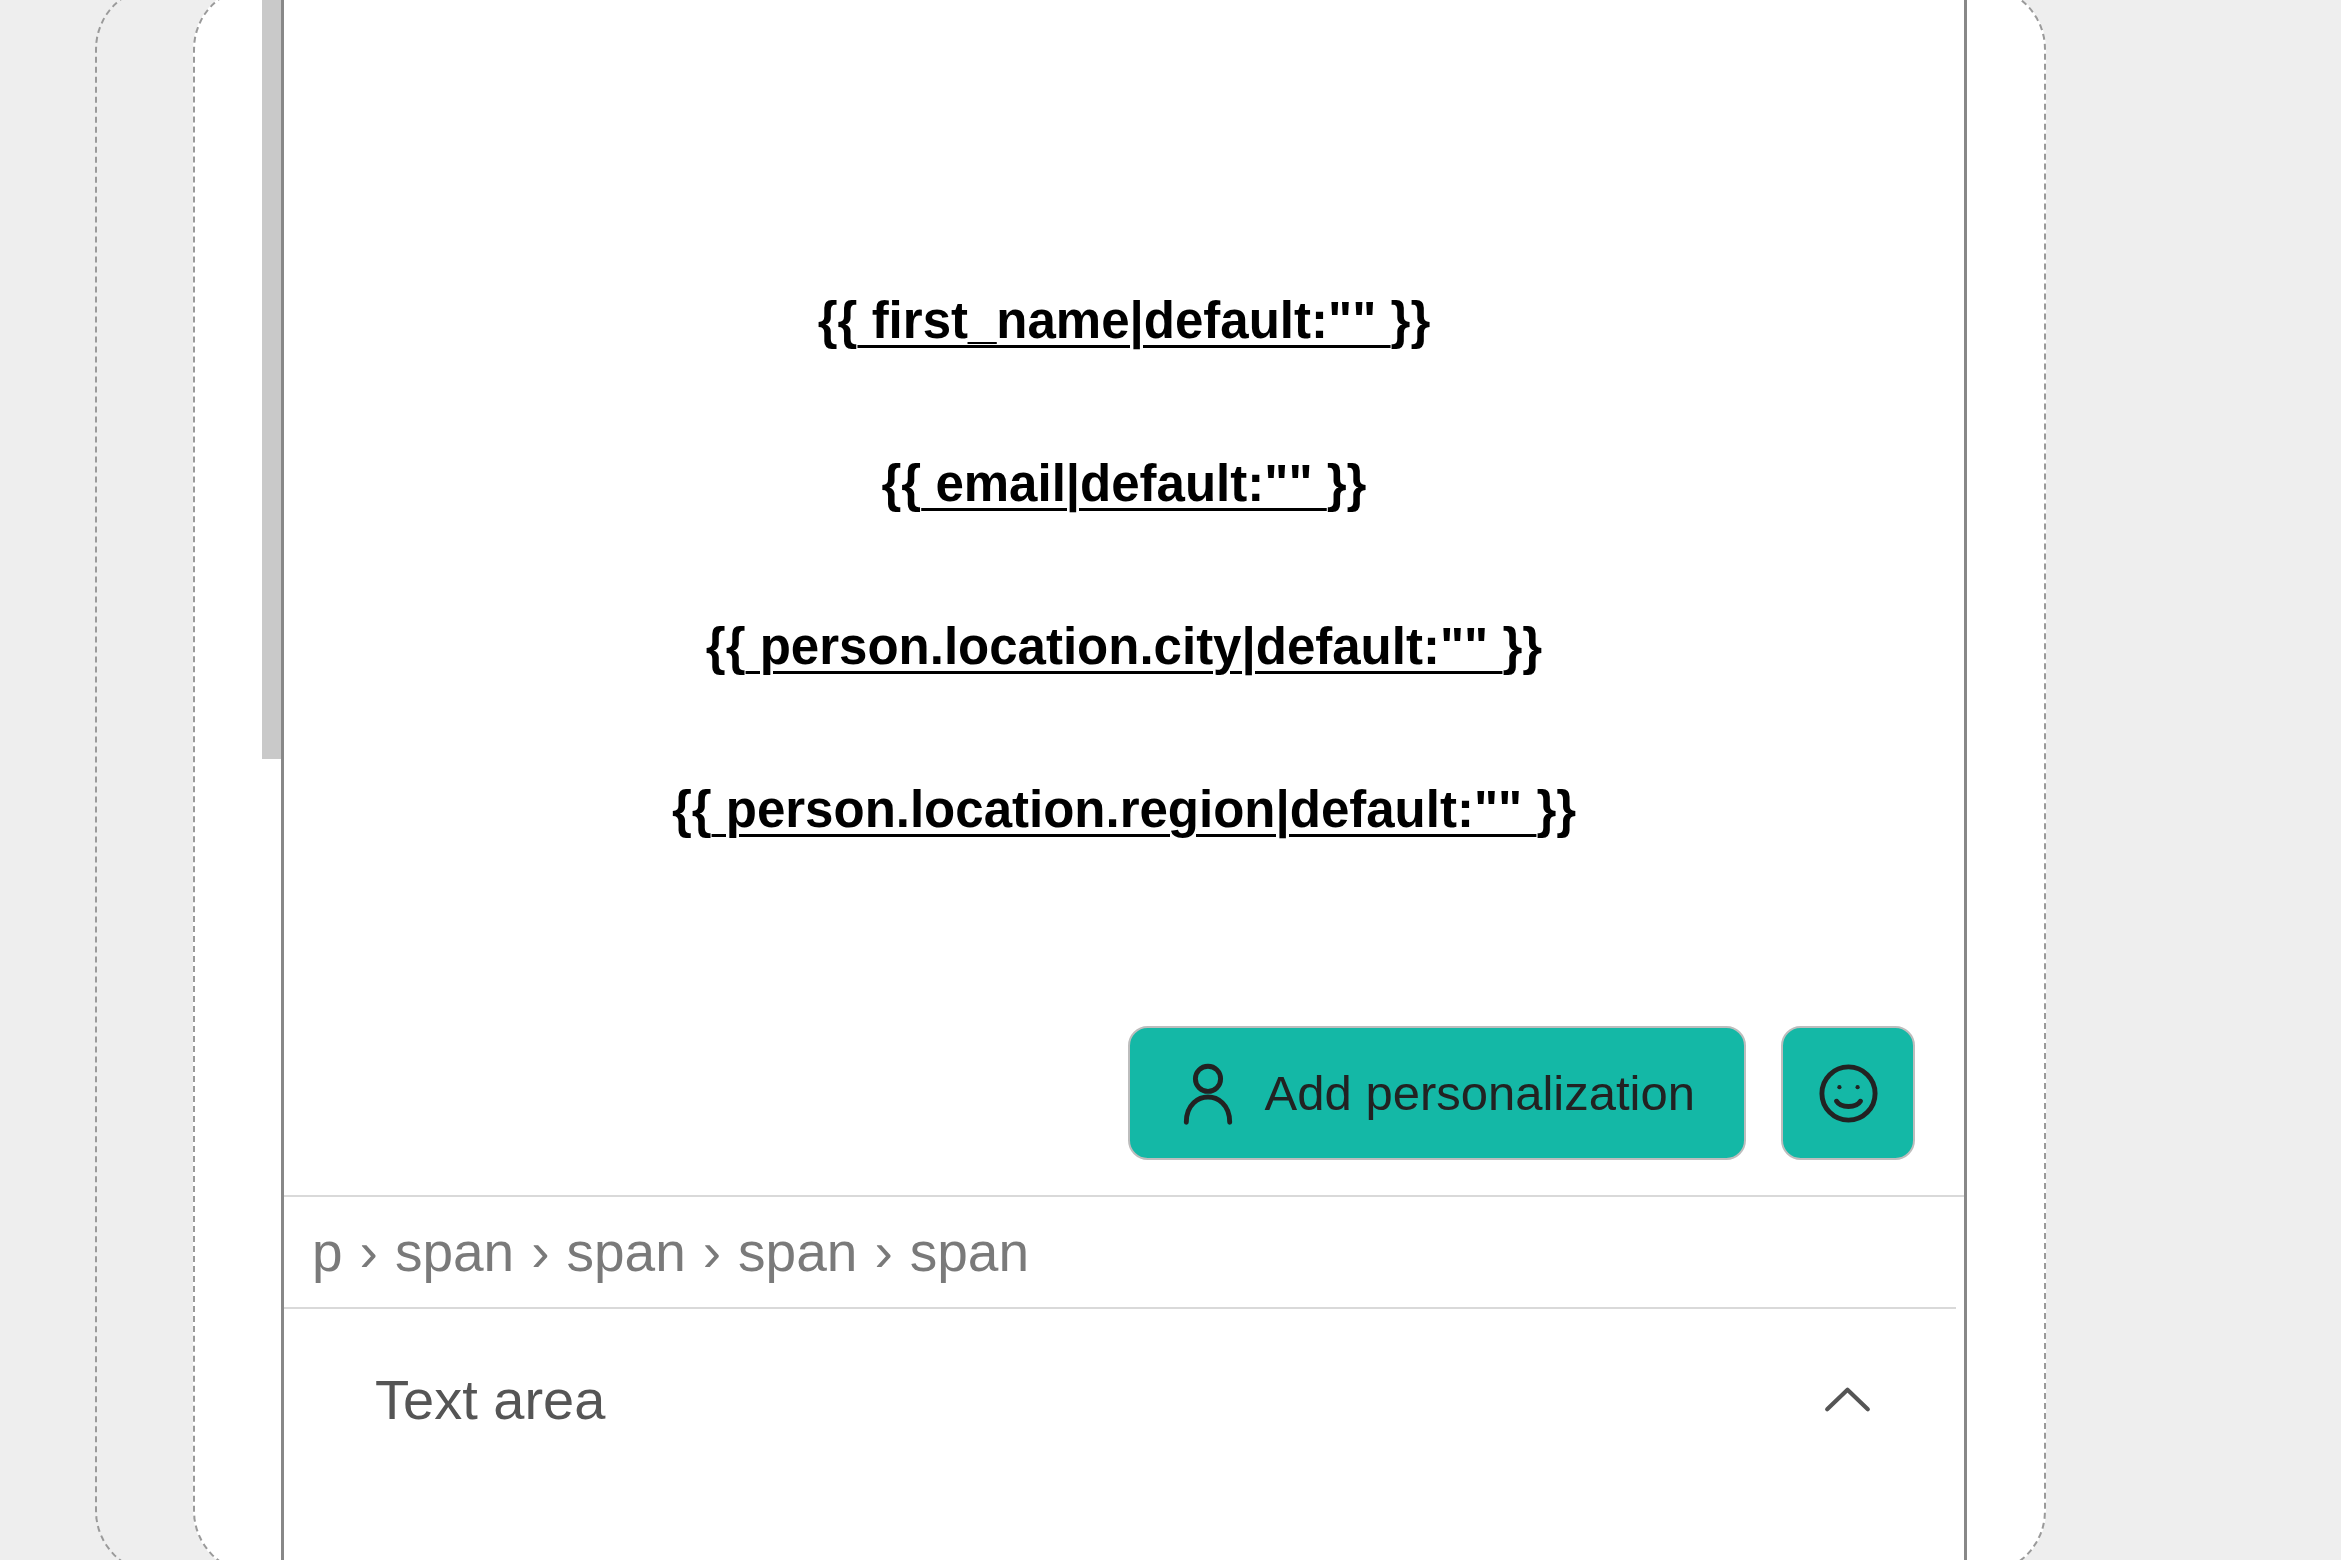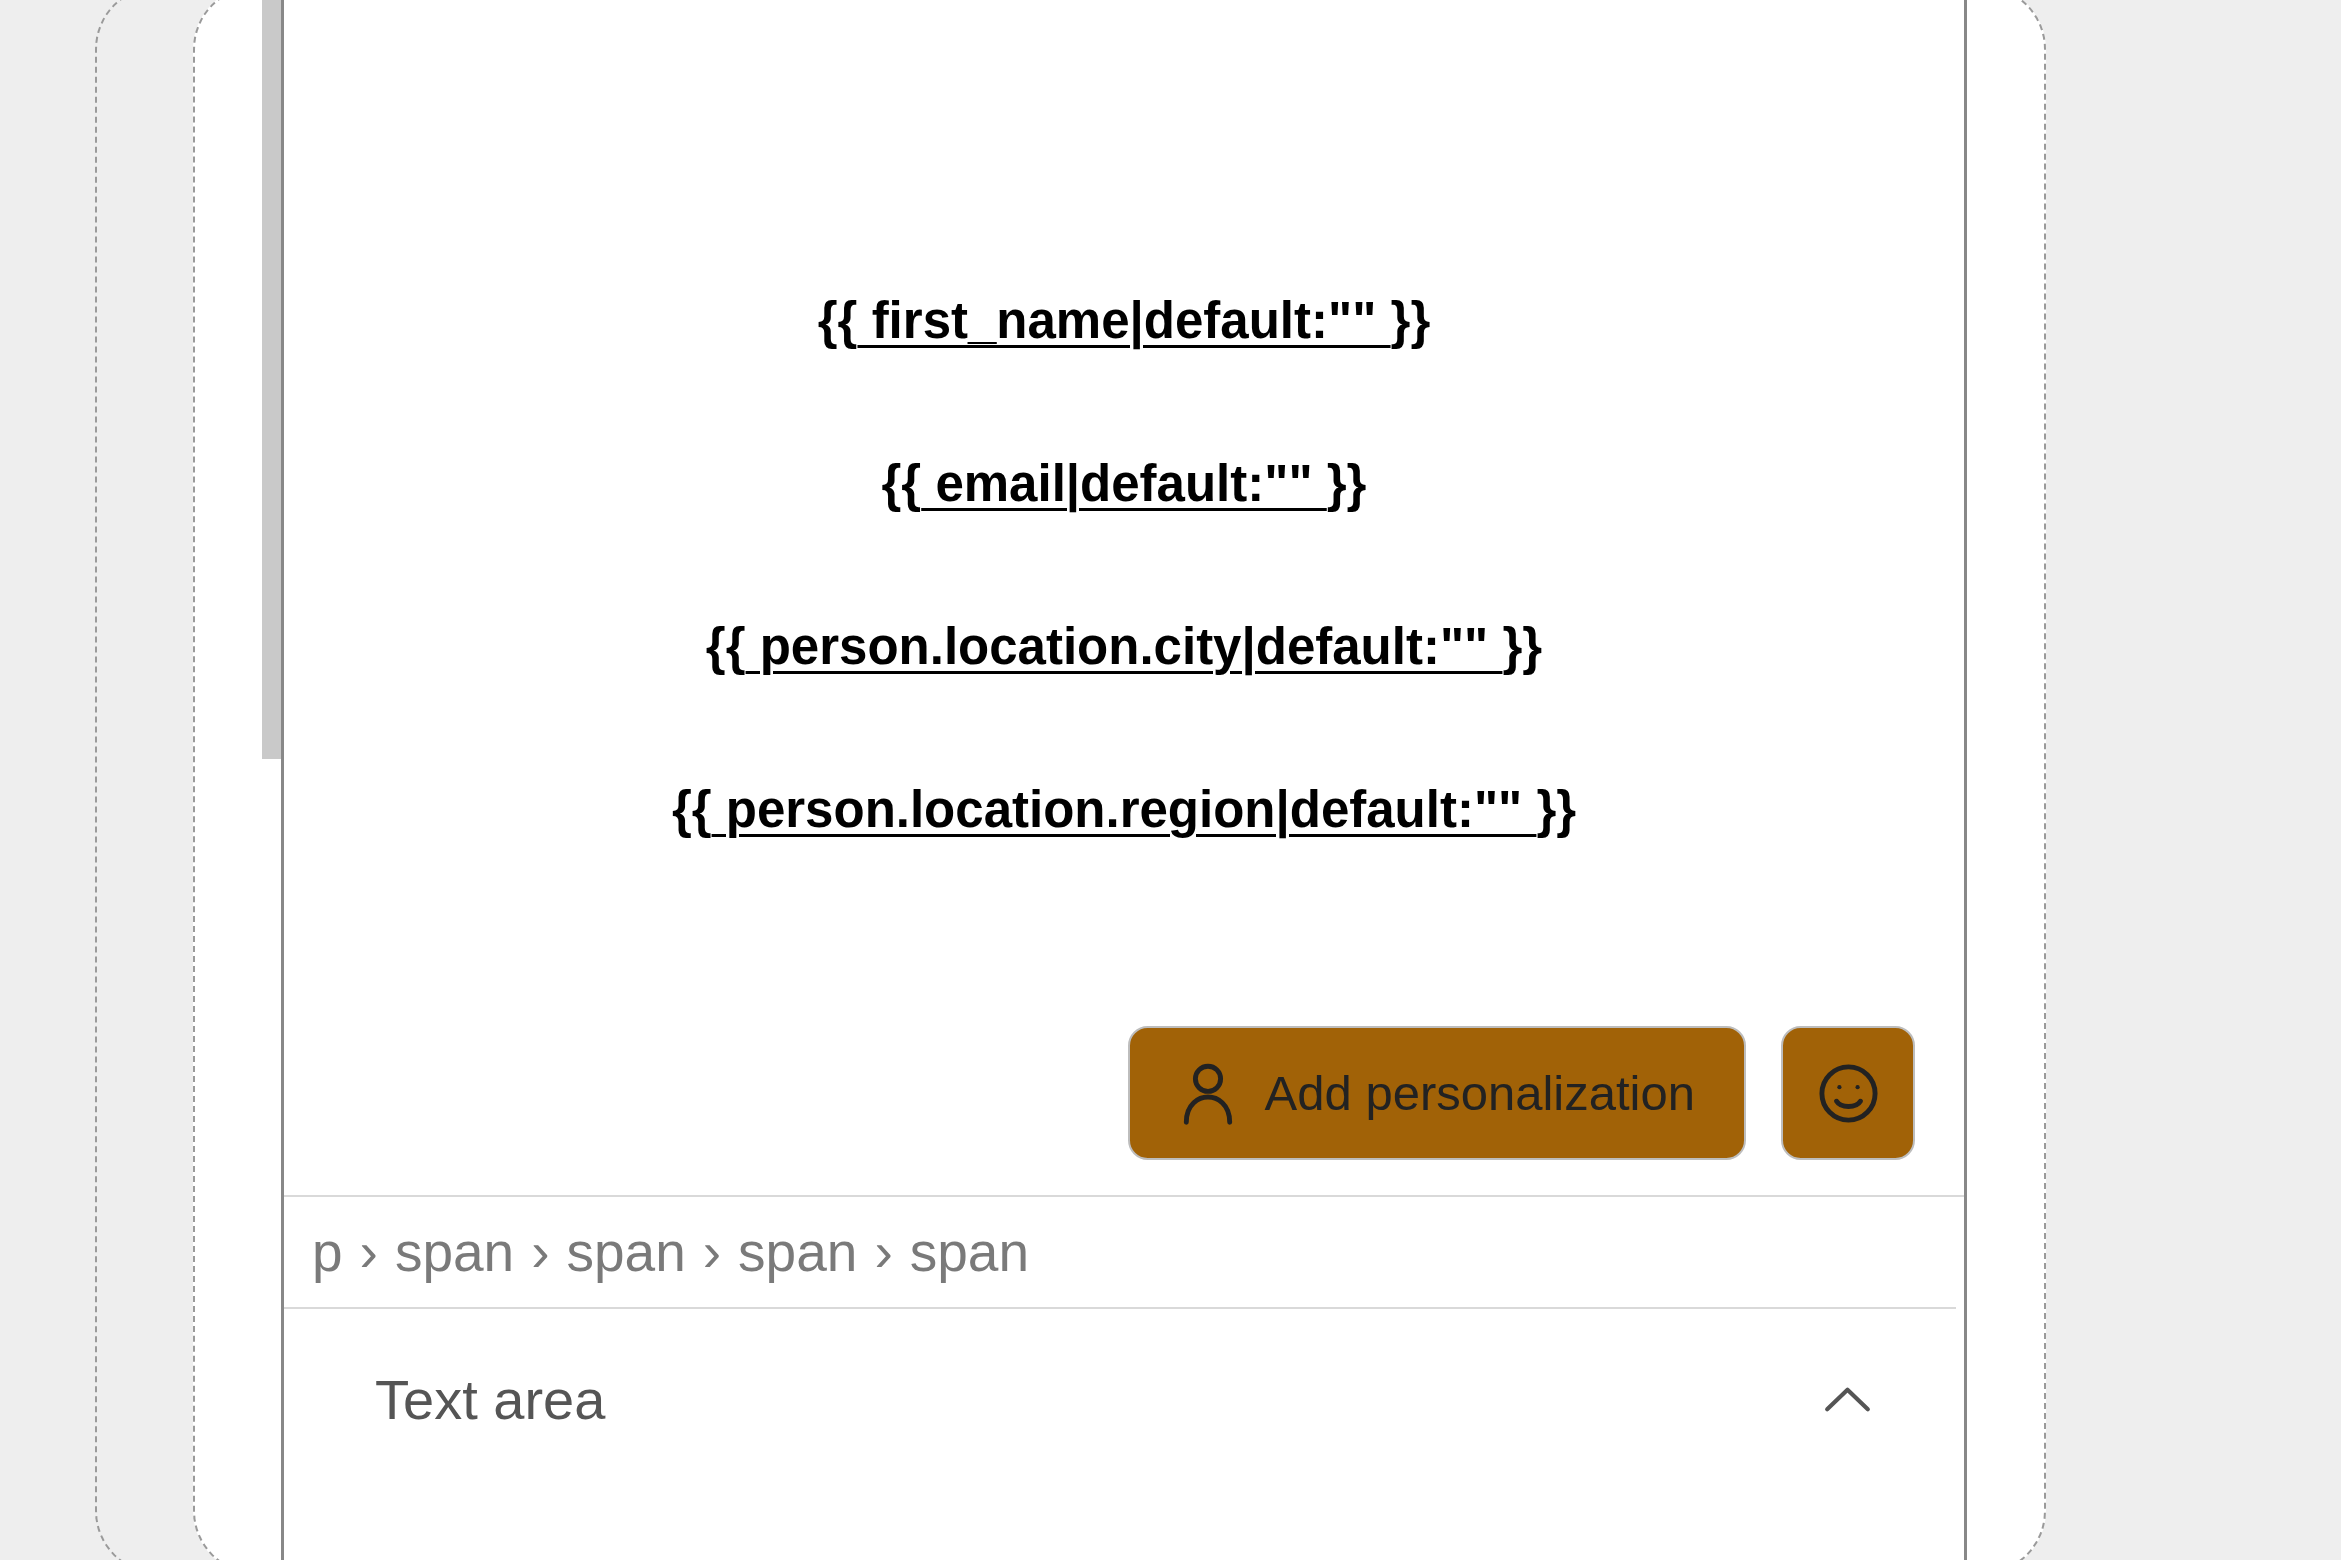--- a/index.html
+++ b/index.html
@@ -92,21 +92,21 @@
     justify-content: flex-end;
     align-items: center;
     gap: 35px;
   }
 
   .btn {
     display: inline-flex;
     align-items: center;
     justify-content: center;
     gap: 28px;
-    background: #a16207;
+    background: #14b8a6;
     border: 2.8px solid #bdbdbd;
     border-radius: 19.7px;
     height: 134px;
     padding: 0 49px;
     font-size: 49px;
     color: #222;
     cursor: pointer;
   }
   .btn.icon-only {
     width: 134px;

